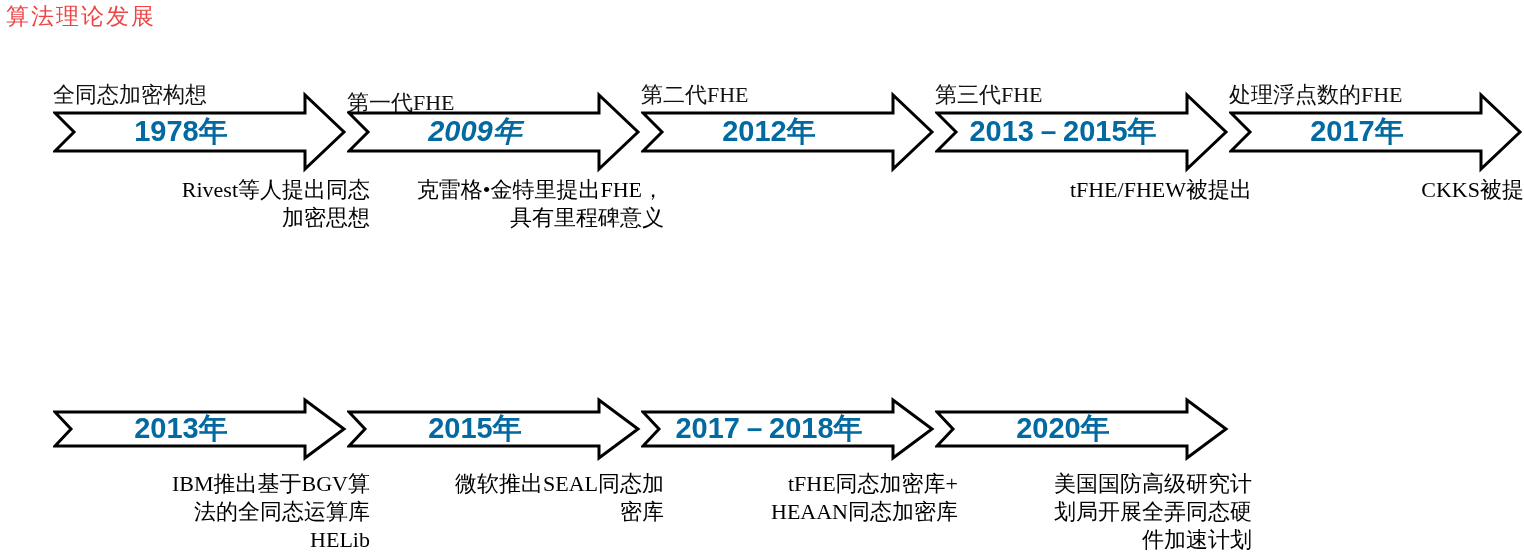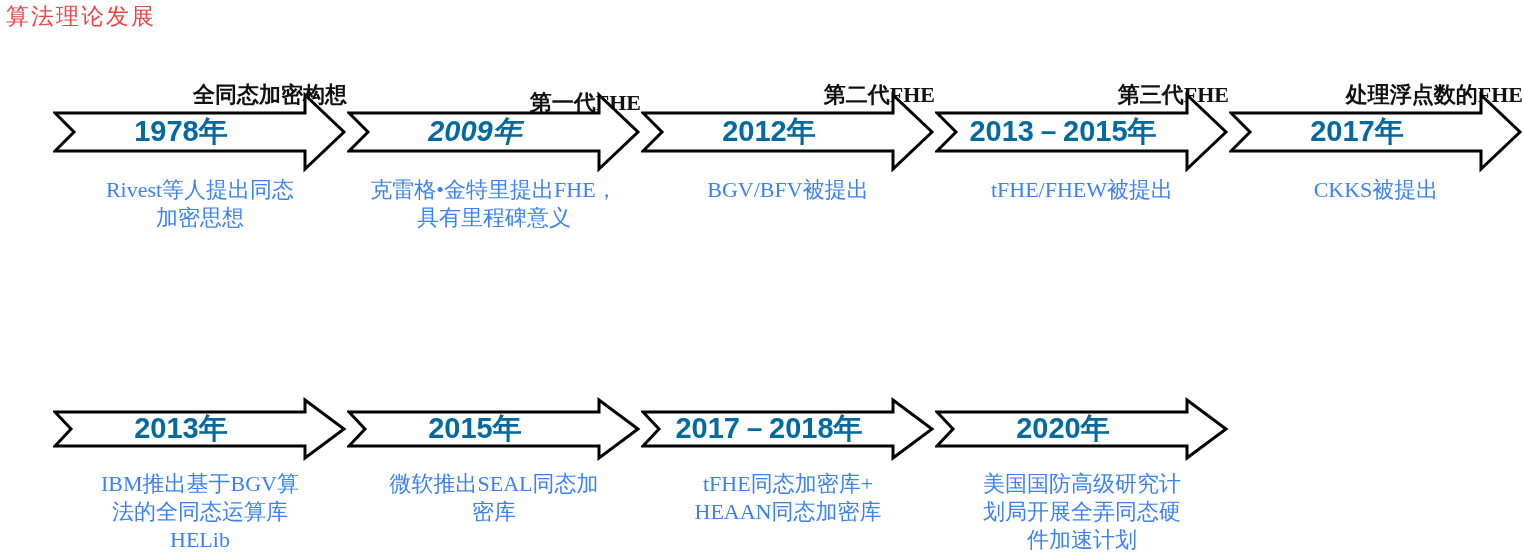--- a/index.html
+++ b/index.html
@@ -21,26 +21,25 @@
     left: 6px;
     font-size: 23px;
     line-height: 26px;
     letter-spacing: 2px;
     color: #ef4444;
     white-space: nowrap;
   }
   .top-label {
     position: absolute;
     width: 294px;
-    text-align: right;
+    text-align: left;
     font-size: 22px;
     line-height: 26px;
     white-space: nowrap;
     color: #111111;
-    font-weight: bold;
   }
   .arrow-seg {
     position: absolute;
     width: 294px;
   }
   .arrow-seg svg {
     position: absolute;
     left: 0;
     top: 0;
     display: block;
@@ -57,25 +56,25 @@
     display: flex;
     align-items: center;
     justify-content: center;
     white-space: nowrap;
   }
   .year.top-year { top: 25px; height: 38px; }
   .year.bottom-year { top: 15px; height: 34px; }
   .desc {
     position: absolute;
     width: 340px;
-    text-align: center;
+    text-align: right;
     font-size: 22px;
     line-height: 28px;
     white-space: pre-line;
-    color: #3b82f6;
+    color: #000000;
   }
 </style>
 </head>
 <body>
 
 <div class="canvas">
 
   <div class="section-title" style="top:4px;">算法理论发展</div>
 
   <div class="top-label" style="left:53px;  top:82px;">全同态加密构想</div>
@@ -112,21 +111,20 @@
     <svg width="294" height="88" viewBox="0 0 294 88">
       <polygon points="2,25 252,25 252,7 291,44 252,81 252,63 2,63 21,44" fill="#ffffff" stroke="#000000" stroke-width="3" stroke-linejoin="miter"></polygon>
     </svg>
     <div class="year top-year">2017年</div>
   </div>
 
   <div class="desc" style="left:30px;  top:176px;">Rivest等人提出同态
 加密思想</div>
   <div class="desc" style="left:324px; top:176px;">克雷格•金特里提出FHE，
 具有里程碑意义</div>
-  <div class="desc" style="left:618px; top:176px;">BGV/BFV被提出</div>
   <div class="desc" style="left:912px; top:176px;">tFHE/FHEW被提出</div>
   <div class="desc" style="left:1206px;top:176px;">CKKS被提出</div>
 
 
   <div class="arrow-seg" style="left:53px; top:397px; height:64px;">
     <svg width="294" height="64" viewBox="0 0 294 64">
       <polygon points="2,15 252,15 252,3 291,32 252,61 252,49 2,49 18,32" fill="#ffffff" stroke="#000000" stroke-width="3" stroke-linejoin="miter"></polygon>
     </svg>
     <div class="year bottom-year">2013年</div>
   </div>

